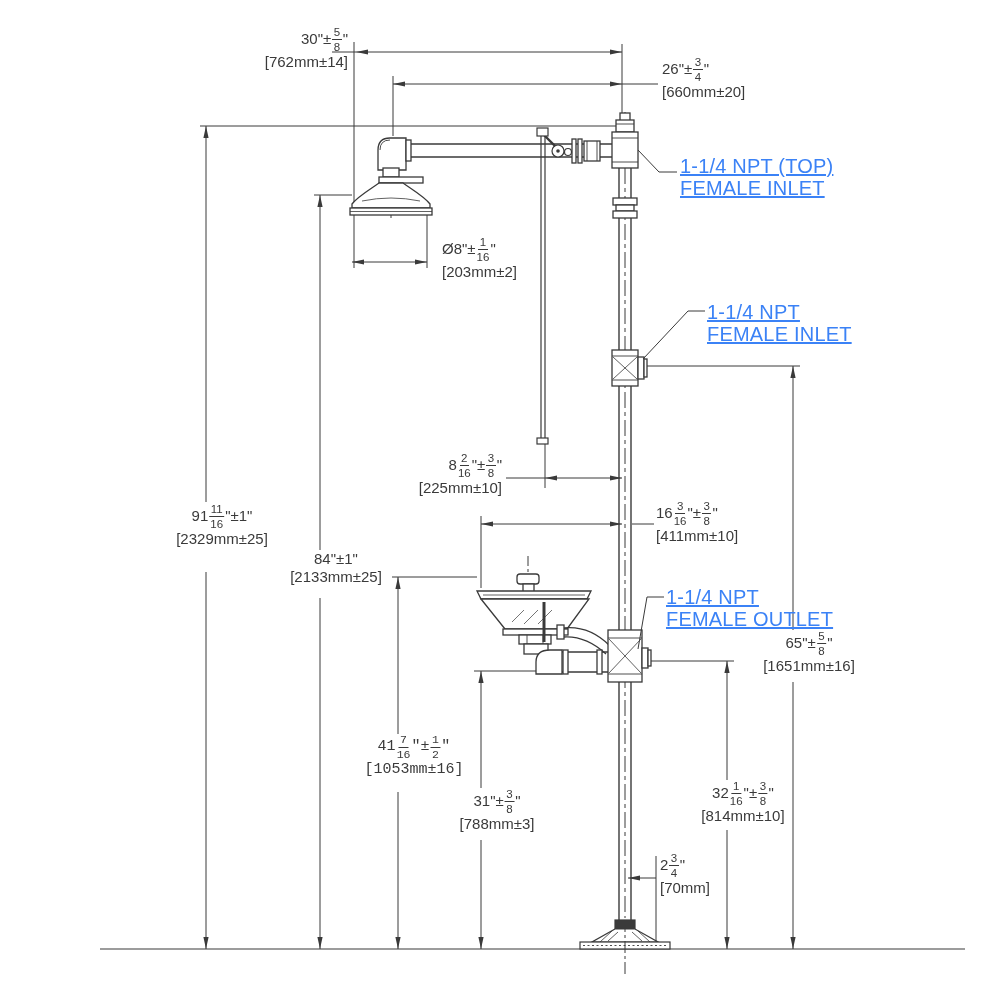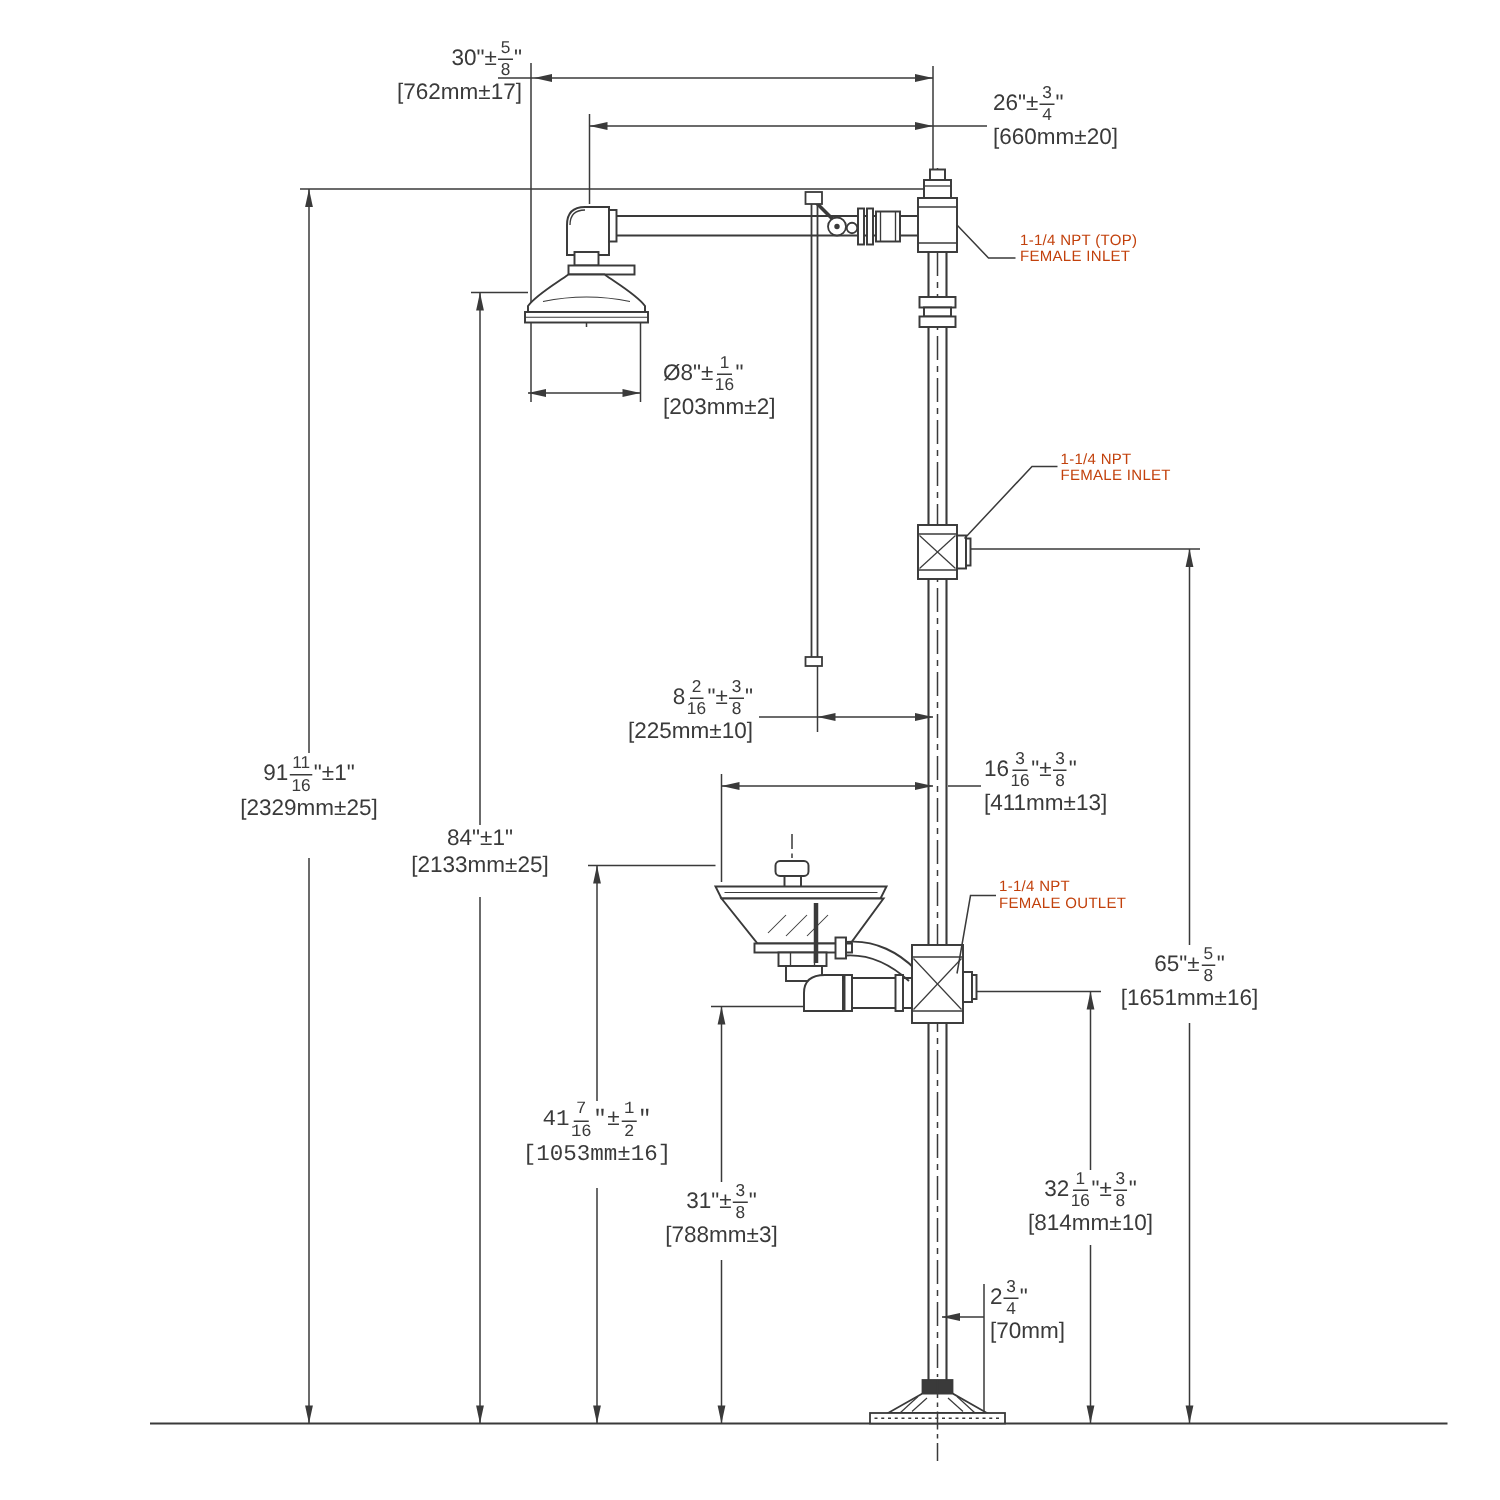--- a/index.html
+++ b/index.html
@@ -1,29 +1,29 @@
 <!DOCTYPE html>
 <html><head>
 <meta charset="utf-8">
 <style>
   html,body{margin:0;padding:0;background:#ffffff;}
   #stage{position:relative;width:1000px;height:1000px;background:#fff;overflow:hidden;
          font-family:"Liberation Sans",sans-serif;color:#3a3a3a;}
   svg{position:absolute;left:0;top:0;}
   .dim-label{position:absolute;color:#3a3a3a;font-size:15px;line-height:1.12;}
-  .center{transform:translateX(-50%);text-align:center;}
+  .center{transform:translateX(-50%);text-align:center;margin-left:16px;}
   .right{text-align:right;}
   .dl1{display:flex;align-items:center;white-space:nowrap;}
   .center .dl1{justify-content:center;}
   .right .dl1{justify-content:flex-end;}
   .dl2{white-space:nowrap;margin-top:1px;}
   .frac{display:inline-flex;flex-direction:column;align-items:center;margin:0 1px;}
   .fn{font-size:11.5px;line-height:1.05;border-bottom:1.3px solid #3a3a3a;padding:0 1.5px 1px;}
   .fd{font-size:11.5px;line-height:1.05;padding-top:1px;}
-  .npt{position:absolute;color:#c2410c;font-size:10px;line-height:1.12;white-space:pre-line;letter-spacing:.2px;}
+  .npt{position:absolute;color:#3b82f6;font-size:20px;line-height:1.12;white-space:pre-line;letter-spacing:.2px;text-decoration:underline;}
 </style>
 </head>
 <body>
 
 <div id="stage">
 
 <svg width="1000" height="1000" viewBox="0 0 1000 1000" stroke="#3a3a3a" fill="none" stroke-linecap="butt">
   <defs>
     <marker id="arr" markerWidth="14" markerHeight="8" refX="13" refY="4" orient="auto-start-reverse" markerUnits="userSpaceOnUse">
       <path d="M13,4 L1,1.4 L1,6.6 Z" fill="#3a3a3a" stroke="none"></path>
@@ -224,21 +224,21 @@
 
 <div class="dim-label right" style="left:230px;top:26px;width:118px;">
   <div class="dl1">
         <span>30"±</span>
         <span class="frac">
           <span class="fn">5</span>
           <span class="fd">8</span>
         </span>
         <span>"</span>
       </div>
-      <div class="dl2">[762mm±17]</div>
+      <div class="dl2">[762mm±14]</div>
 </div>
 <div class="dim-label" style="left:662px;top:56px;">
   <div class="dl1">
         <span>26"±</span>
         <span class="frac">
           <span class="fn">3</span>
           <span class="fd">4</span>
         </span>
         <span>"</span>
       </div>
@@ -295,21 +295,21 @@
           <span class="fn">3</span>
           <span class="fd">16</span>
         </span>
         <span>"±</span>
         <span class="frac">
           <span class="fn">3</span>
           <span class="fd">8</span>
         </span>
         <span>"</span>
       </div>
-      <div class="dl2">[411mm±13]</div>
+      <div class="dl2">[411mm±10]</div>
 </div>
 <div class="dim-label center" style="left:793px;top:630px;">
   <div class="dl1">
         <span>65"±</span>
         <span class="frac">
           <span class="fn">5</span>
           <span class="fd">8</span>
         </span>
         <span>"</span>
       </div>

